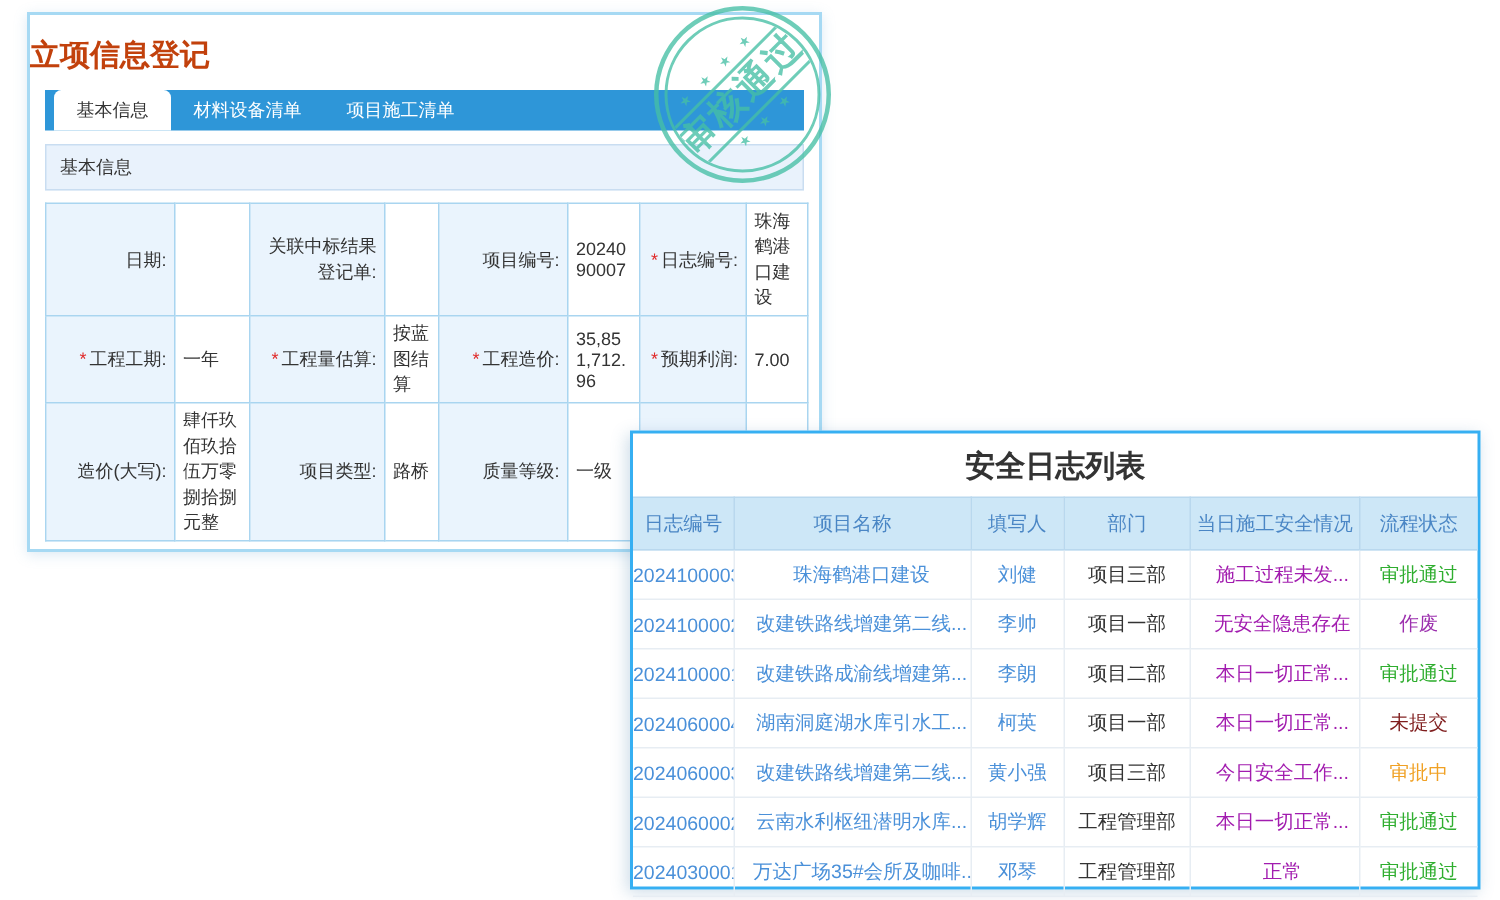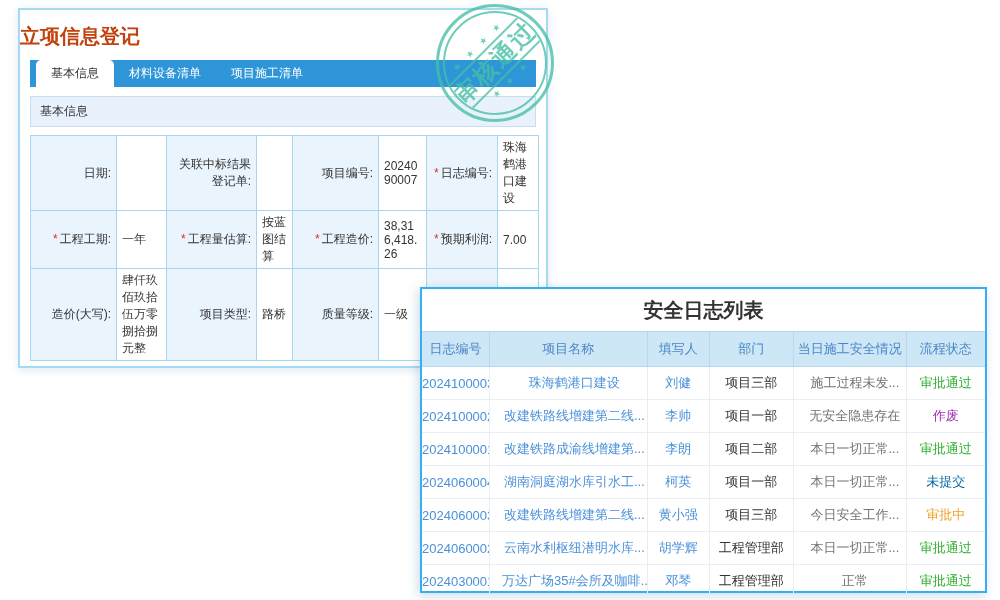--- a/index.html
+++ b/index.html
@@ -41,21 +41,21 @@
   .p2-title { text-align:center; font-size:20px; font-weight:bold; color:#333; padding:8px 0 7px; }
   table.log { width:100%; border-collapse:collapse; table-layout:fixed; font-size:13px;padding-left:27px; }
   table.log th { background:#cde7f7; color:#4a86c5; font-weight:normal; height:35px;
     border:1px solid #b9d8ee; border-left:none; border-right:1px solid #b9d8ee; text-align:center; }
   table.log th:last-child, table.log td:last-child { border-right:none; }
   table.log td { height:33px; border-bottom:1px solid #e7edf3; border-right:1px solid #e7edf3;
     text-align:center; white-space:nowrap; overflow:hidden; }
   td.c-id, td.c-writer { color:#4a90d9; cursor:pointer; }
   td.c-proj { color:#4a90d9; text-align:left; padding-left:12px; cursor:pointer; }
   td.c-dept { color:#333; }
-  td.c-safety { color:#737373; text-align:left; padding-left:10px; }
+  td.c-safety { color:#a21caf; text-align:left; padding-left:10px; }
   td.c-status { font-size:13px; }
 </style>
 </head>
 <body>
 
 <div class="stage">
 
   <div class="panel1">
     <div class="p1-title">立项信息登记</div>
 
@@ -88,21 +88,21 @@
         <td class="val">2024090007</td>
         <td class="lbl"><span class="req">*</span><span>日志编号:</span></td>
         <td class="val">珠海鹤港口建设</td>
       </tr>
       <tr>
         <td class="lbl"><span class="req">*</span><span>工程工期:</span></td>
         <td class="val">一年</td>
         <td class="lbl"><span class="req">*</span><span>工程量估算:</span></td>
         <td class="val">按蓝图结算</td>
         <td class="lbl"><span class="req">*</span><span>工程造价:</span></td>
-        <td class="val">38,316,418.26</td>
+        <td class="val">35,851,712.96</td>
         <td class="lbl"><span class="req">*</span><span>预期利润:</span></td>
         <td class="val">7.00</td>
       </tr>
       <tr>
         <td class="lbl"><span class="req"></span><span>造价(大写):</span></td>
         <td class="val">肆仟玖佰玖拾伍万零捌拾捌元整</td>
         <td class="lbl"><span class="req"></span><span>项目类型:</span></td>
         <td class="val">路桥</td>
         <td class="lbl"><span class="req"></span><span>质量等级:</span></td>
         <td class="val">一级</td>
@@ -168,21 +168,21 @@
         <td class="c-dept">项目二部</td>
         <td class="c-safety">本日一切正常...</td>
         <td class="c-status" style="color: rgb(47, 174, 47);">审批通过</td>
       </tr>
       <tr>
         <td class="c-id">2024060004</td>
         <td class="c-proj">湖南洞庭湖水库引水工...</td>
         <td class="c-writer">柯英</td>
         <td class="c-dept">项目一部</td>
         <td class="c-safety">本日一切正常...</td>
-        <td class="c-status" style="color: #0369a1;">未提交</td>
+        <td class="c-status" style="color: #7f1d1d;">未提交</td>
       </tr>
       <tr>
         <td class="c-id">2024060003</td>
         <td class="c-proj">改建铁路线增建第二线...</td>
         <td class="c-writer">黄小强</td>
         <td class="c-dept">项目三部</td>
         <td class="c-safety">今日安全工作...</td>
         <td class="c-status" style="color: rgb(240, 161, 37); font-family: Liberation Serif, serif;">审批中</td>
       </tr>
       <tr>

